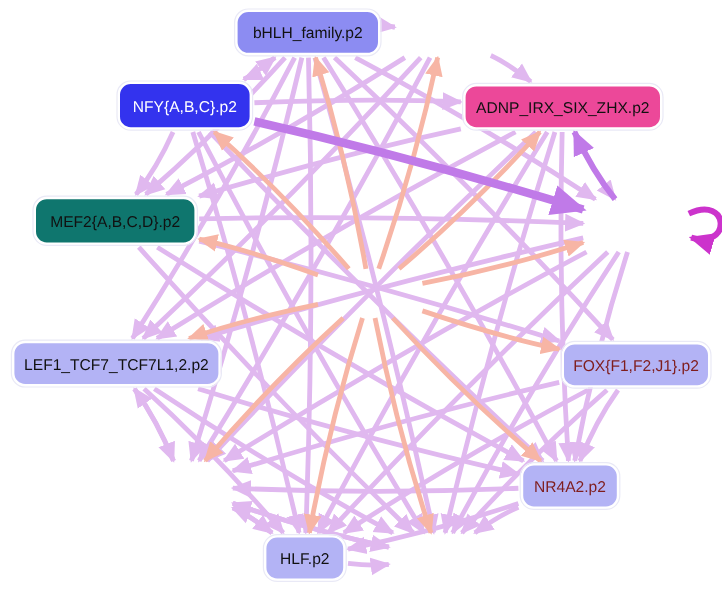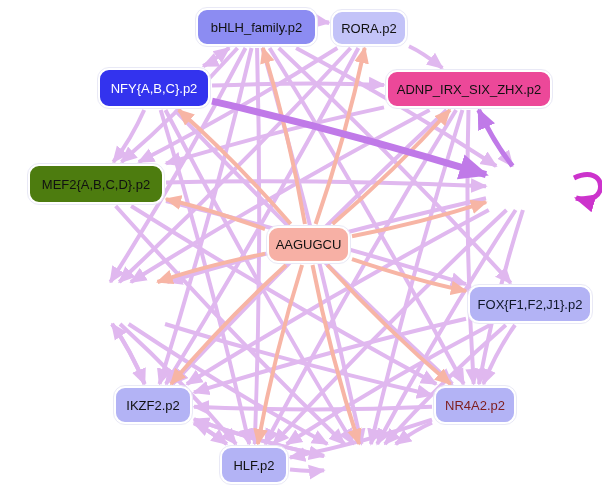--- a/index.html
+++ b/index.html
@@ -113,41 +113,35 @@
       <path d="M 302.07160923725434 265 Q 274.45449454638674 353.07038527337 257.83762944707007 444" fill="none" stroke="#f7b5a5" stroke-width="4" stroke-linecap="butt" marker-end="url(#arw1)"></path>
       <path d="M 312.52190096952125 265 Q 330.4765160136829 356.51632802364276 359.1234521276599 444" fill="none" stroke="#f7b5a5" stroke-width="4" stroke-linecap="butt" marker-end="url(#arw1)"></path>
       <path d="M 212 101.21206814581744 Q 343.79915892456796 131.23516244362457 486 174.58624290816874" fill="none" stroke="#c07ae8" stroke-width="7" stroke-linecap="butt" marker-end="url(#arw2)"></path>
       <path d="M 512.497368640398 166 Q 493.5404595919264 142.17204004941908 478.6921173412094 110" fill="none" stroke="#c07ae8" stroke-width="5" stroke-linecap="butt" marker-end="url(#arw2)"></path>
       <path d="M 574 178 C 608 162, 610 208, 576 198" fill="none" stroke="#cc33cc" stroke-width="5" marker-end="url(#arw3)"></path>
     </svg>
   <div id="node-layer">
       <div class="node" style="left: 196px; top: 8px; width: 121px; height: 38px; background: rgb(140, 140, 242); color: rgb(17, 17, 17);">
         <span>bHLH_family.p2</span>
       </div>
-      <div class="node" style="left: 331px; top: 10px; width: 76px; height: 36px; background: rgb(195, 195, 248); color: rgb(17, 17, 17);">
-        <span>RORA.p2</span>
-      </div>
       <div class="node dark" style="left: 98px; top: 68px; width: 112px; height: 40px; background: rgb(51, 51, 238); color: rgb(255, 255, 255);">
         <span>NFY{A,B,C}.p2</span>
       </div>
       <div class="node" style="left: 386px; top: 70px; width: 166px; height: 38px; background: #ec4899; color: rgb(17, 17, 17);">
         <span>ADNP_IRX_SIX_ZHX.p2</span>
       </div>
-      <div class="node" style="left: 28px; top: 164px; width: 136px; height: 40px; background: #4d7c0f; color: rgb(17, 17, 17);">
+      <div class="node" style="left: 28px; top: 164px; width: 136px; height: 40px; background: #0f766e; color: rgb(17, 17, 17);">
         <span>MEF2{A,B,C,D}.p2</span>
       </div>
-      <div class="node" style="left: 468px; top: 285px; width: 124px; height: 38px; background: rgb(179, 179, 245); color: #0f172a;">
+      <div class="node" style="left: 10px; top: 284px; width: 174px; height: 38px; background: rgb(179, 179, 245); color: rgb(17, 17, 17);">
+        <span>LEF1_TCF7_TCF7L1,2.p2</span>
+      </div>
+      <div class="node" style="left: 468px; top: 285px; width: 124px; height: 38px; background: rgb(179, 179, 245); color: #7f1d1d;">
         <span>FOX{F1,F2,J1}.p2</span>
-      </div>
-      <div class="node" style="left: 114px; top: 386px; width: 78px; height: 38px; background: rgb(179, 179, 245); color: rgb(17, 17, 17);">
-        <span>IKZF2.p2</span>
       </div>
       <div class="node" style="left: 434px; top: 386px; width: 82px; height: 38px; background: rgb(179, 179, 245); color: #7f1d1d;">
         <span>NR4A2.p2</span>
       </div>
       <div class="node" style="left: 220px; top: 446px; width: 68px; height: 38px; background: rgb(179, 179, 245); color: rgb(17, 17, 17);">
         <span>HLF.p2</span>
       </div>
-      <div class="node" style="left: 267px; top: 226px; width: 83px; height: 37px; background: rgb(247, 176, 165); color: rgb(17, 17, 17);">
-        <span>AAGUGCU</span>
-      </div>
     </div>
 </div>
 
 </body></html>

